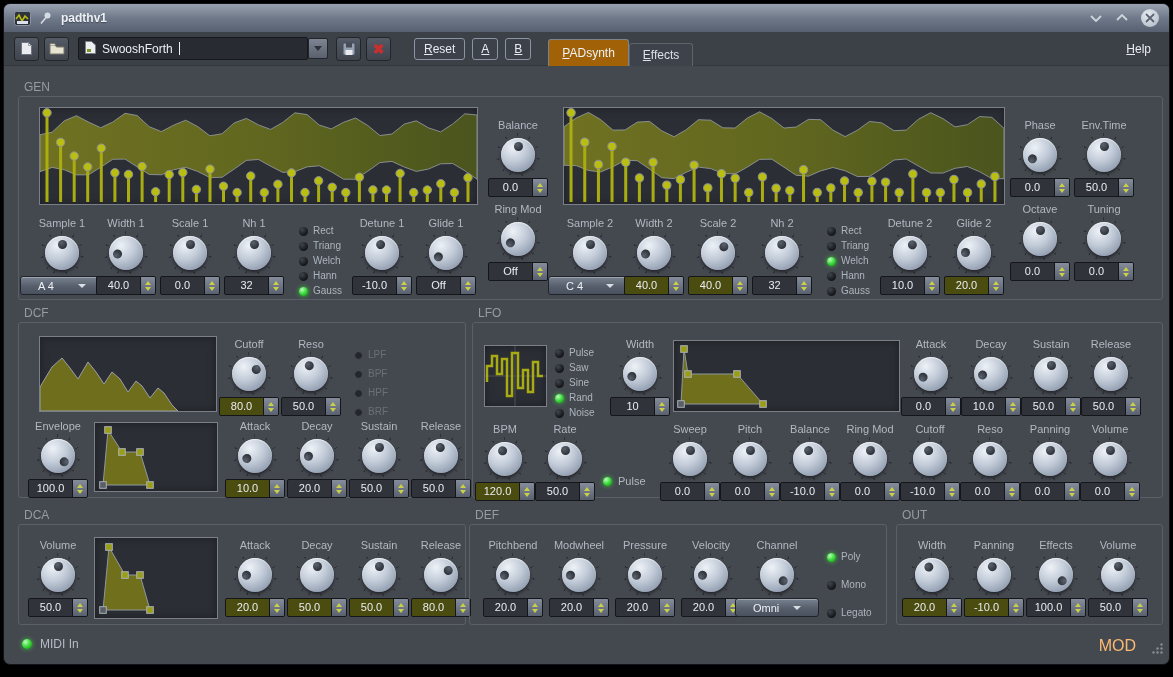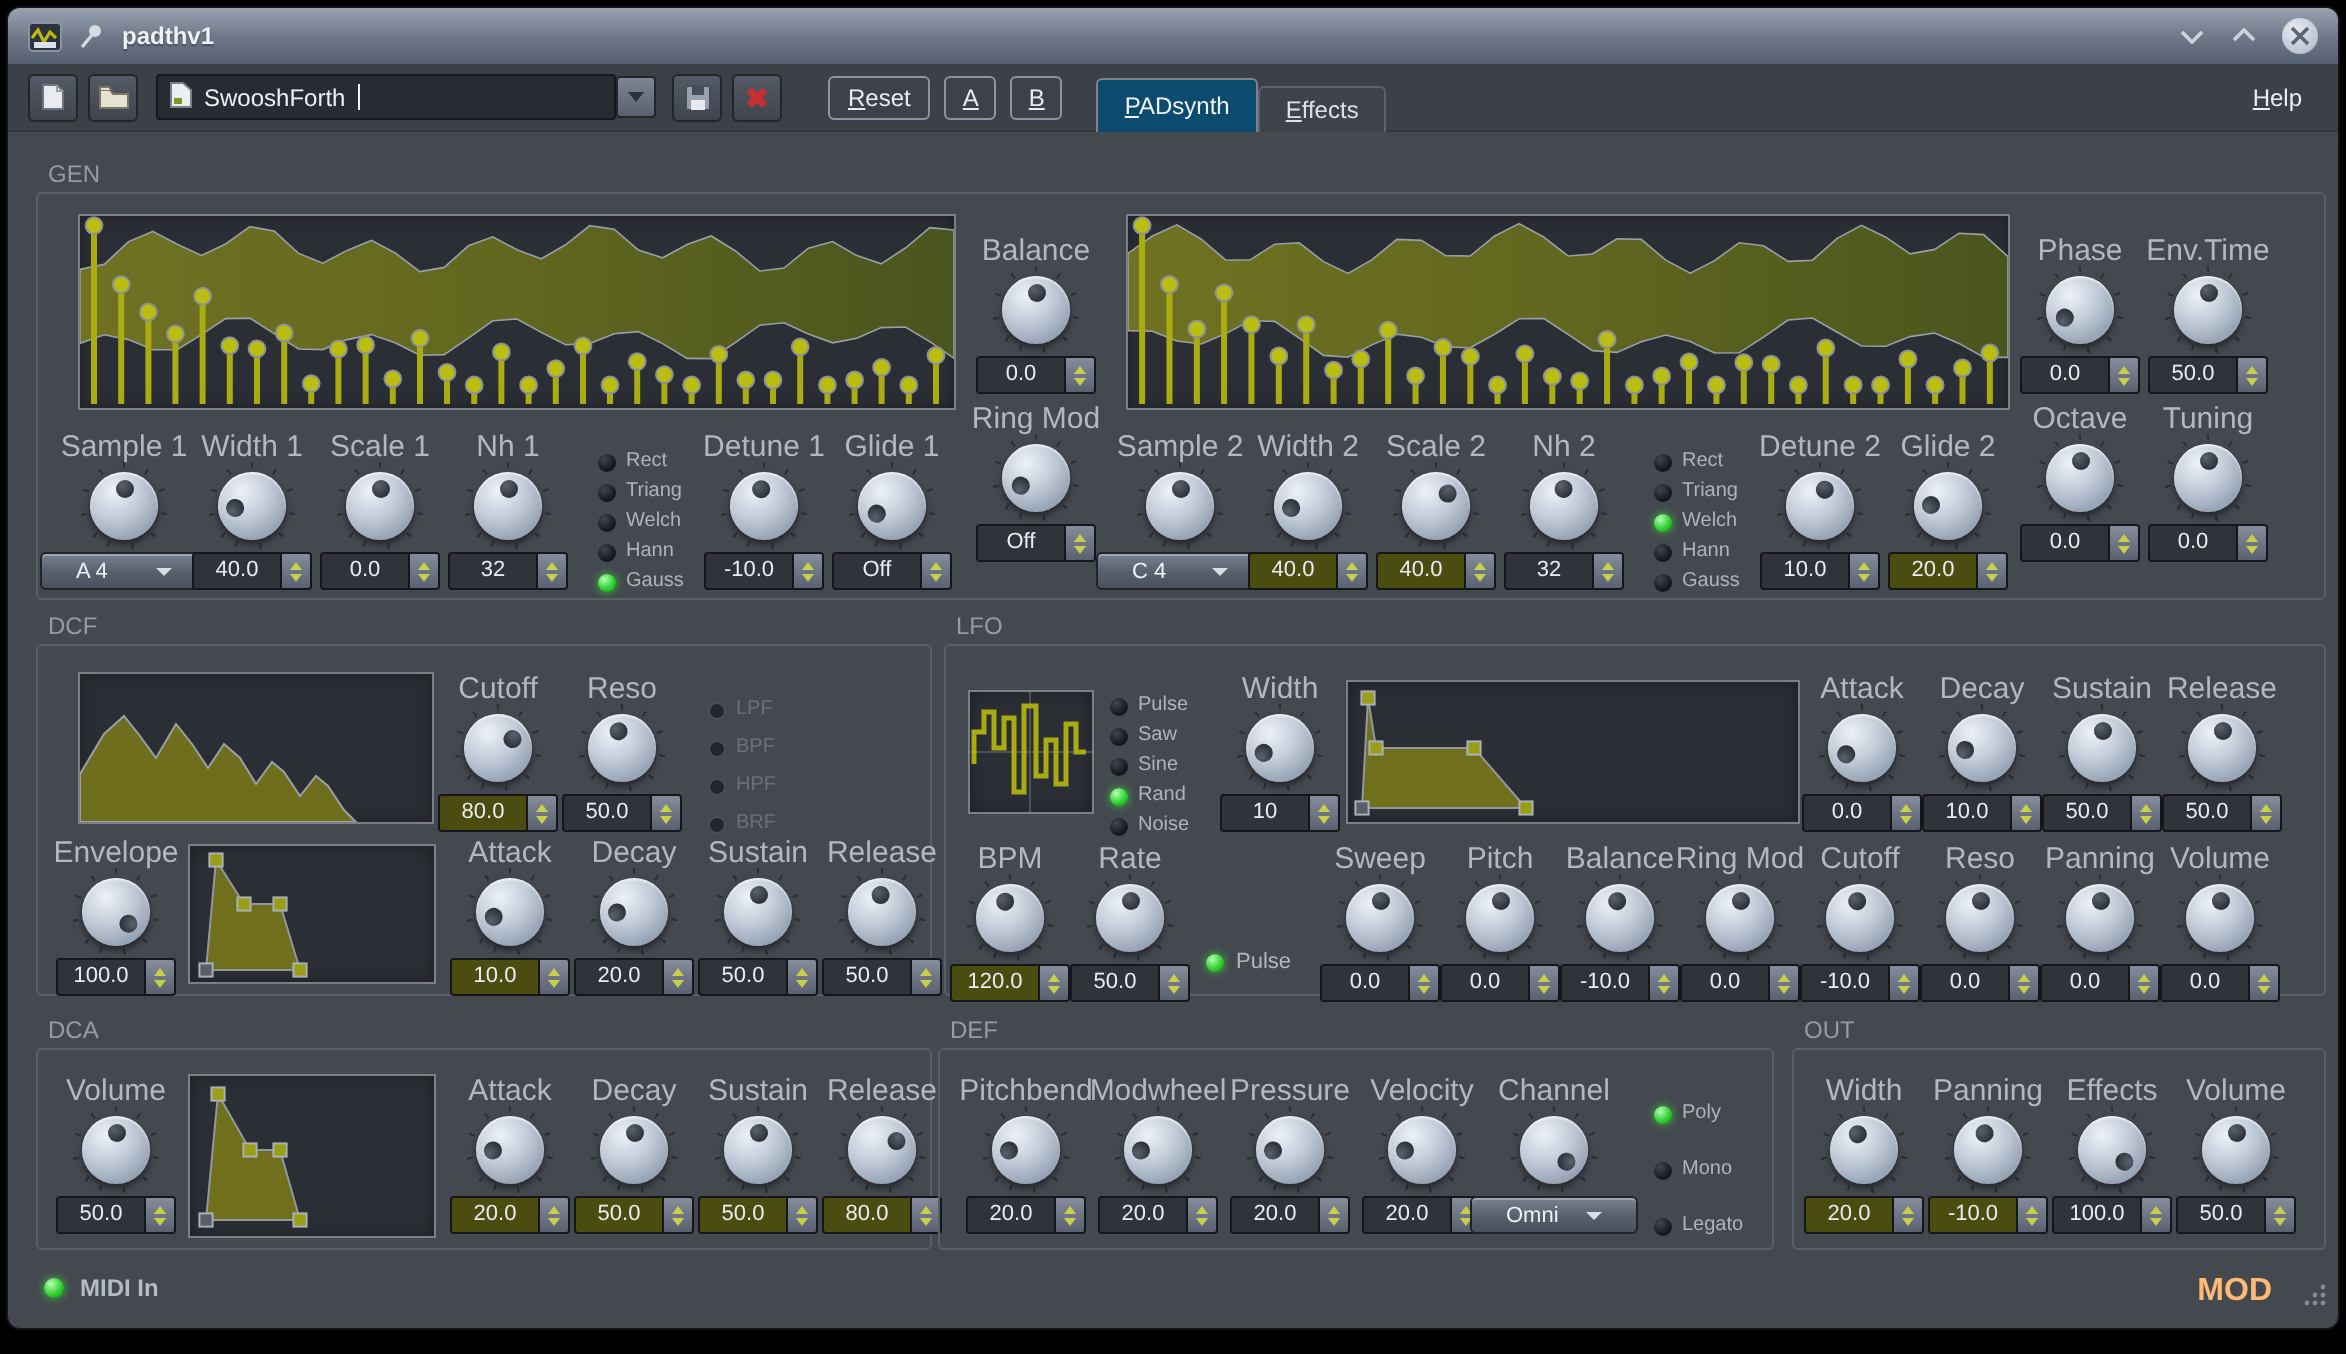--- a/index.html
+++ b/index.html
@@ -28,36 +28,36 @@
     display:flex;align-items:center;justify-content:center;margin-right:8px;padding:0;}
   .drop i{width:0;height:0;border-left:4px solid transparent;border-right:4px solid transparent;border-top:5px solid #2d3139;}
   .redx{color:#c92f2f;font-size:14px;font-weight:bold;line-height:1;}
   .rbtn{height:22px;background:#3d414a;border:1px solid #8b94a4;border-radius:3px;color:#e8ecf2;font-size:12px;
     padding:0 9px;margin-right:7px;font-family:inherit;}
   .rbtn.sq{width:26px;padding:0;}
   .rbtn.reset{margin-left:18px;}
   .tabs{margin-left:10px;display:flex;align-items:flex-end;height:34px;}
   .tab{height:23px;line-height:22px;padding:0 13px;font-size:12px;color:#dde1e8;background:#3e424a;
     border:1px solid #5e626b;border-bottom:none;border-radius:3px 3px 0 0;box-sizing:border-box;}
-  .tab.active{height:27px;line-height:26px;background:#0c4a6e;border-color:#7d828c;color:#eef1f6;}
+  .tab.active{height:27px;line-height:26px;background:#a16207;border-color:#7d828c;color:#eef1f6;}
   .help{margin-left:auto;margin-right:8px;font-size:12px;color:#e9edf3;}
   u{text-decoration:underline;}
   
   .sec{position:absolute;}
   .seclabel{font-size:12px;color:#959ca6;height:16px;line-height:14px;padding-left:6px;}
   .secbox{position:absolute;left:0;right:0;top:16px;bottom:0;border:1px solid #5b5f67;border-radius:3px;}
   .display{position:absolute;background:#2b2e34;border:1px solid #7b7f87;box-shadow:inset 0 0 8px rgba(0,0,0,.35);overflow:hidden;}
   .display svg{display:block;}
   
   .prow{position:absolute;display:flex;gap:2px;}
   .prow.nogap{gap:0;}
   .cell{width:62px;display:flex;flex-direction:column;align-items:center;}
   .tight .cell{width:60px;}
   .wide .cell{width:66px;}
-  .plabel{font-size:15px;color:#b2b8c2;height:14px;line-height:13px;white-space:nowrap;}
+  .plabel{font-size:11px;color:#b2b8c2;height:14px;line-height:13px;white-space:nowrap;}
   .knob{position:relative;width:42px;height:42px;margin:1px 0 2px;}
   .ticks{position:absolute;inset:-1px;border-radius:50%;
     background:repeating-conic-gradient(from -137deg,#2d3036 0 3.2deg,transparent 3.2deg 33.75deg);
     -webkit-mask:radial-gradient(circle,transparent 60%,#000 62%,#000 79%,transparent 81%);
     mask:radial-gradient(circle,transparent 60%,#000 62%,#000 79%,transparent 81%);}
   .face{position:absolute;inset:4px;border-radius:50%;
     background:radial-gradient(circle at 35% 28%,#eef2f7,#c2cbd8 42%,#9ba7b8 72%,#8290a4);
     box-shadow:0 2px 3px rgba(0,0,0,.5),inset 0 1px 1px rgba(255,255,255,.65);}
   .arm{position:absolute;inset:4px;}
   .kdot{position:absolute;left:50%;top:4px;width:9px;height:9px;margin-left:-4.5px;border-radius:50%;
@@ -85,21 +85,21 @@
   .genwin{padding-top:4px;}
   .dcftypes{width:52px;padding-top:3px;}
   .dcftypes .radio{height:19px;}
   .dcfslopes{width:72px;padding-top:3px;padding-left:8px;}
   .dcfslopes .radio{height:19px;}
   .lfoshapes{padding-left:2px;}
   .defmodes{padding-top:6px;}
   .defmodes .radio{margin-bottom:13px;}
   .syncitem{position:absolute;display:flex;align-items:center;gap:6px;font-size:11px;color:#b2b8c2;}
   
-  .statusbar{position:absolute;left:0;right:0;bottom:0;height:36px;font-weight:bold;}
+  .statusbar{position:absolute;left:0;right:0;bottom:0;height:36px;}
   .midi{position:absolute;left:18px;top:9px;display:flex;align-items:center;gap:8px;font-size:12px;color:#b6bcc6;}
   .midi .rled{width:10px;height:10px;}
   .modlbl{position:absolute;right:33px;top:9px;font-size:16px;color:#fdba74;}
   .grip{position:absolute;right:5px;bottom:5px;}
 </style>
 </head>
 <body>
 
 <div class="win">
 

